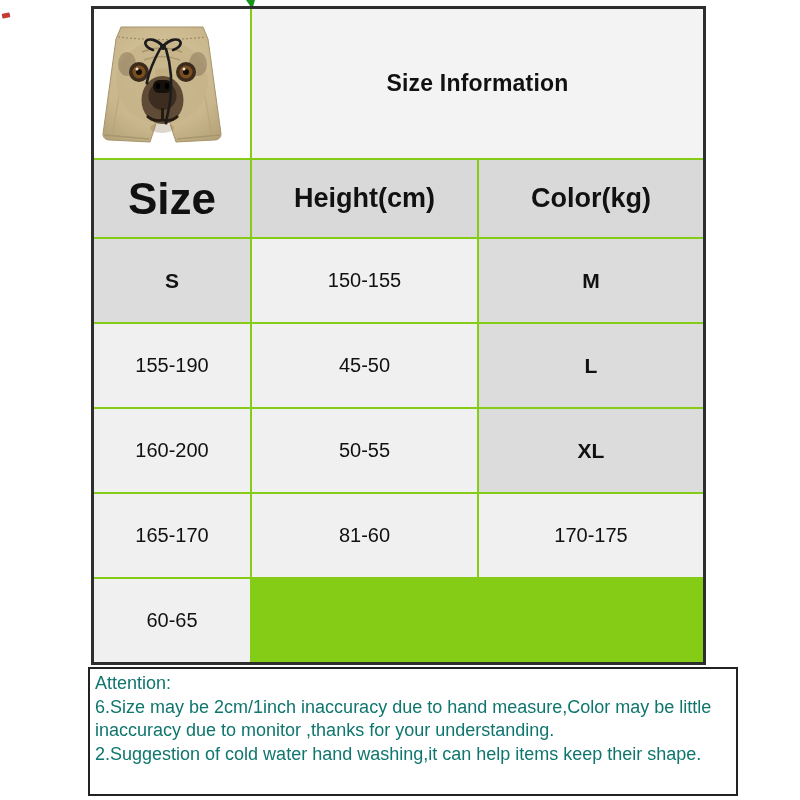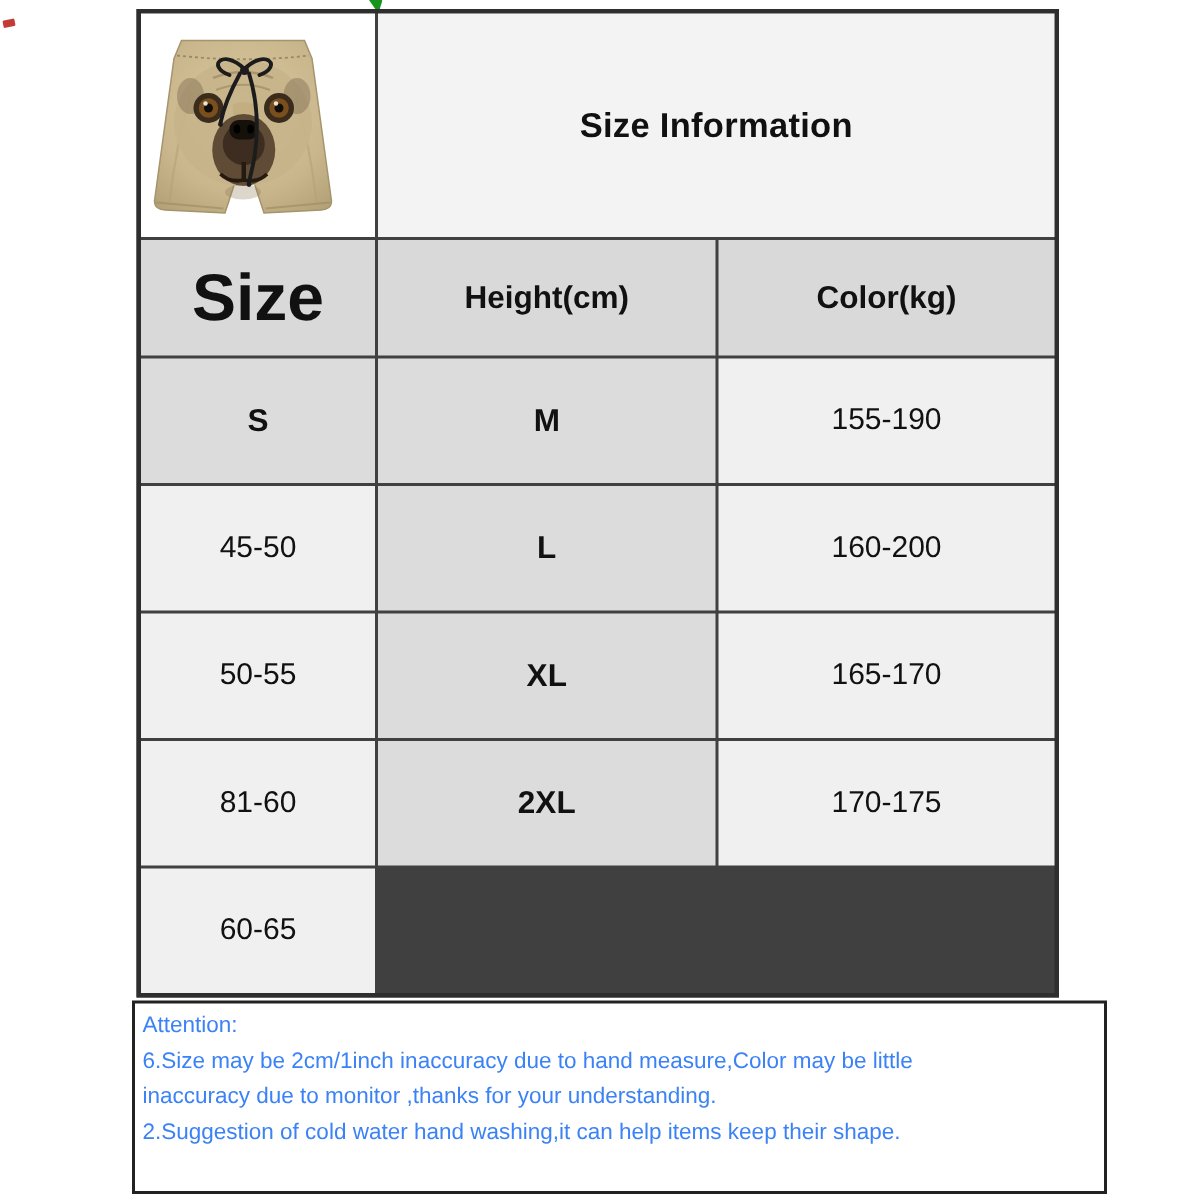--- a/index.html
+++ b/index.html
@@ -6,35 +6,35 @@
   .canvas{
     position:relative;width:800px;height:800px;background:#ffffff;overflow:hidden;
     font-family:"Liberation Sans", sans-serif;color:#111;
   }
   
   .chart{
     position:absolute;left:91px;top:6px;width:615px;box-sizing:border-box;
     display:grid;
     grid-template-columns:156px 225px 224px;
     grid-template-rows:149px 77px repeat(5,83px);
-    gap:2px;background:#404040;border:3px solid #2e2e2e;
+    gap:2px;background:#84cc16;border:3px solid #2e2e2e;
   }
   .cell{display:flex;align-items:center;justify-content:center;}
   .img-cell{background:#ffffff;position:relative;}
   .title-cell{grid-column:2/4;background:#f3f3f3;font-weight:bold;font-size:23px;letter-spacing:0.2px;}
   .th{background:#d9d9d9;font-weight:bold;}
   .size-th{font-size:44px;}
-  .col-th{font-size:21px;}
+  .col-th{font-size:27px;}
   .size-cell{background:#dcdcdc;font-weight:bold;font-size:21px;}
   .val-cell{background:#f0f0f0;font-size:20px;}
   
   .attention{
     position:absolute;left:88px;top:667px;width:650px;height:129px;box-sizing:border-box;
     background:#ffffff;border:2px solid #222;padding:3px 6px 0 5px;
-    font-size:15px;line-height:23.5px;color:#3b82f6;
+    font-size:18px;line-height:23.5px;color:#0f766e;
   }
   .attention div{white-space:nowrap;}
   
   .shorts-svg{position:absolute;left:3px;top:13px;width:130px;height:128px;}
   
   .green-mark{position:absolute;left:246px;top:0;width:9px;height:9px;background:#17941c;
     clip-path:polygon(0 0,100% 0,70% 100%);}
   .red-artifact{position:absolute;left:2px;top:13px;width:8px;height:5px;background:#c23b34;
     transform:rotate(-12deg);border-radius:1px;}
 </style>
@@ -108,34 +108,34 @@
     </div>
     <div class="cell title-cell">
       <span>Size Information</span>
     </div>
 
     <div class="cell th size-th">Size</div>
     <div class="cell th col-th">Height(cm)</div>
     <div class="cell th col-th">Color(kg)</div>
 
     <div class="cell size-cell">S</div>
+    <div class="cell val-cell">150-155</div>
 
     <div class="cell size-cell">M</div>
     <div class="cell val-cell">155-190</div>
     <div class="cell val-cell">45-50</div>
 
     <div class="cell size-cell">L</div>
     <div class="cell val-cell">160-200</div>
     <div class="cell val-cell">50-55</div>
 
     <div class="cell size-cell">XL</div>
     <div class="cell val-cell">165-170</div>
     <div class="cell val-cell">81-60</div>
 
-    <div class="cell size-cell">2XL</div>
     <div class="cell val-cell">170-175</div>
     <div class="cell val-cell">60-65</div>
   </div>
 
   <div class="attention">
     <div>Attention:</div>
     <div>6.Size may be 2cm/1inch inaccuracy due to hand measure,Color may be little</div>
     <div>inaccuracy due to monitor ,thanks for your understanding.</div>
     <div>2.Suggestion of cold water hand washing,it can help items keep their shape.</div>
   </div>

